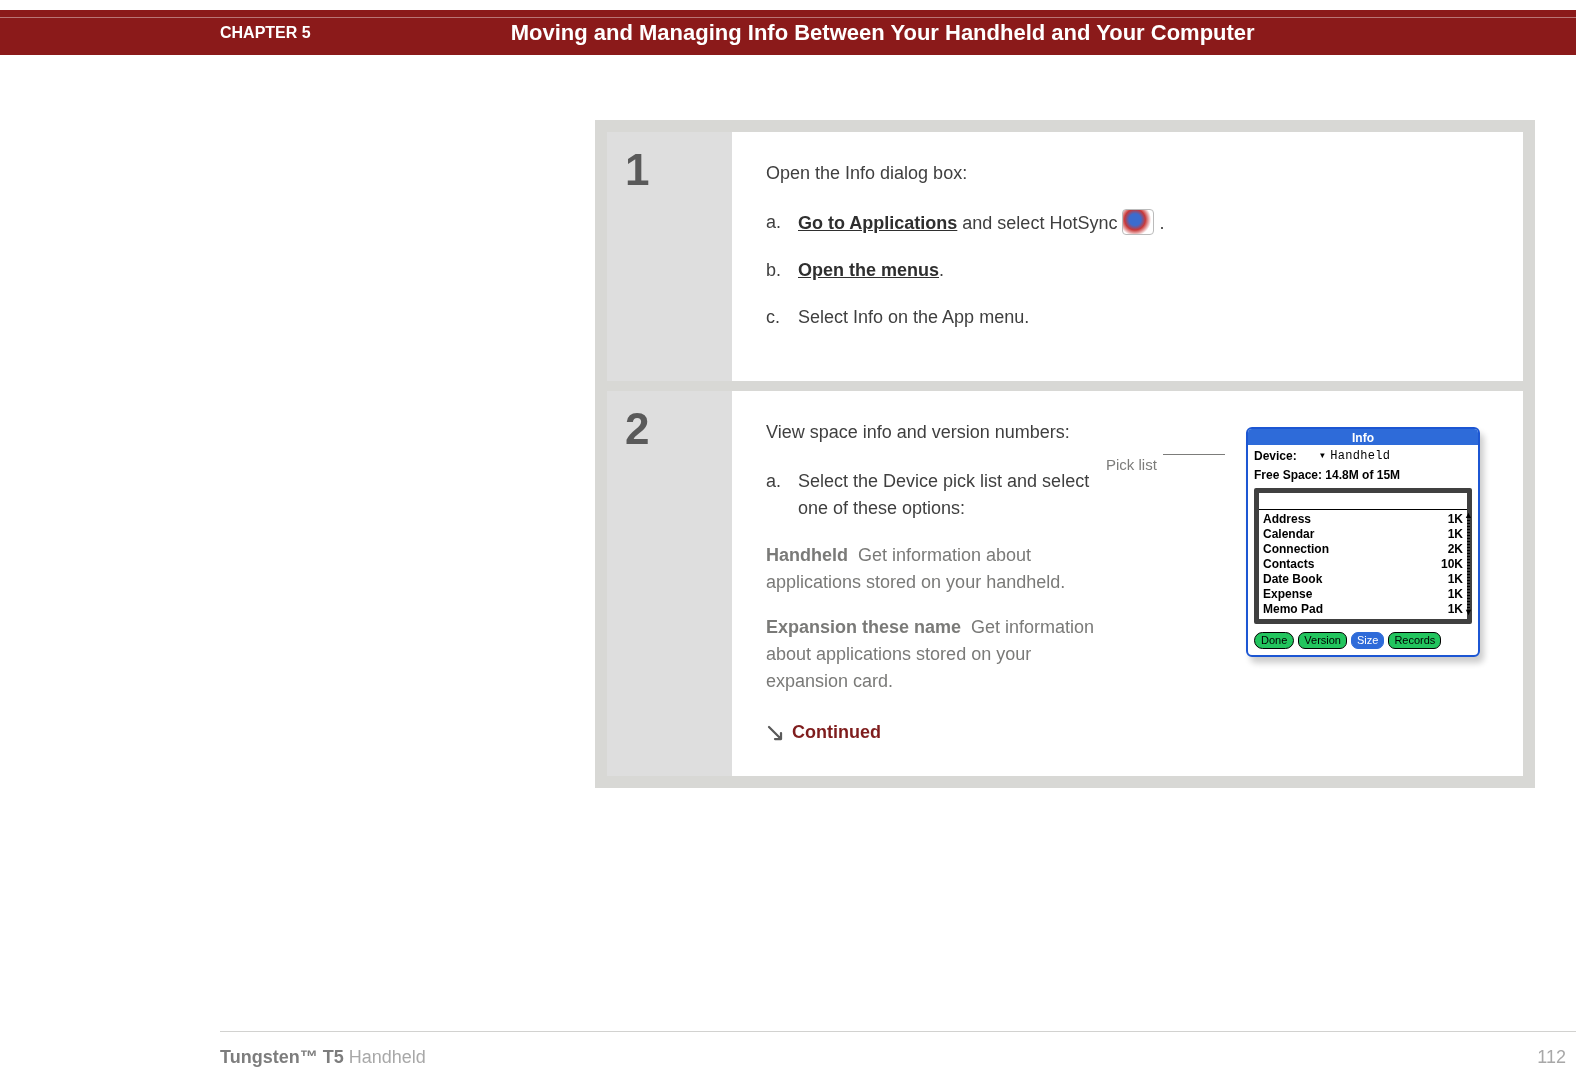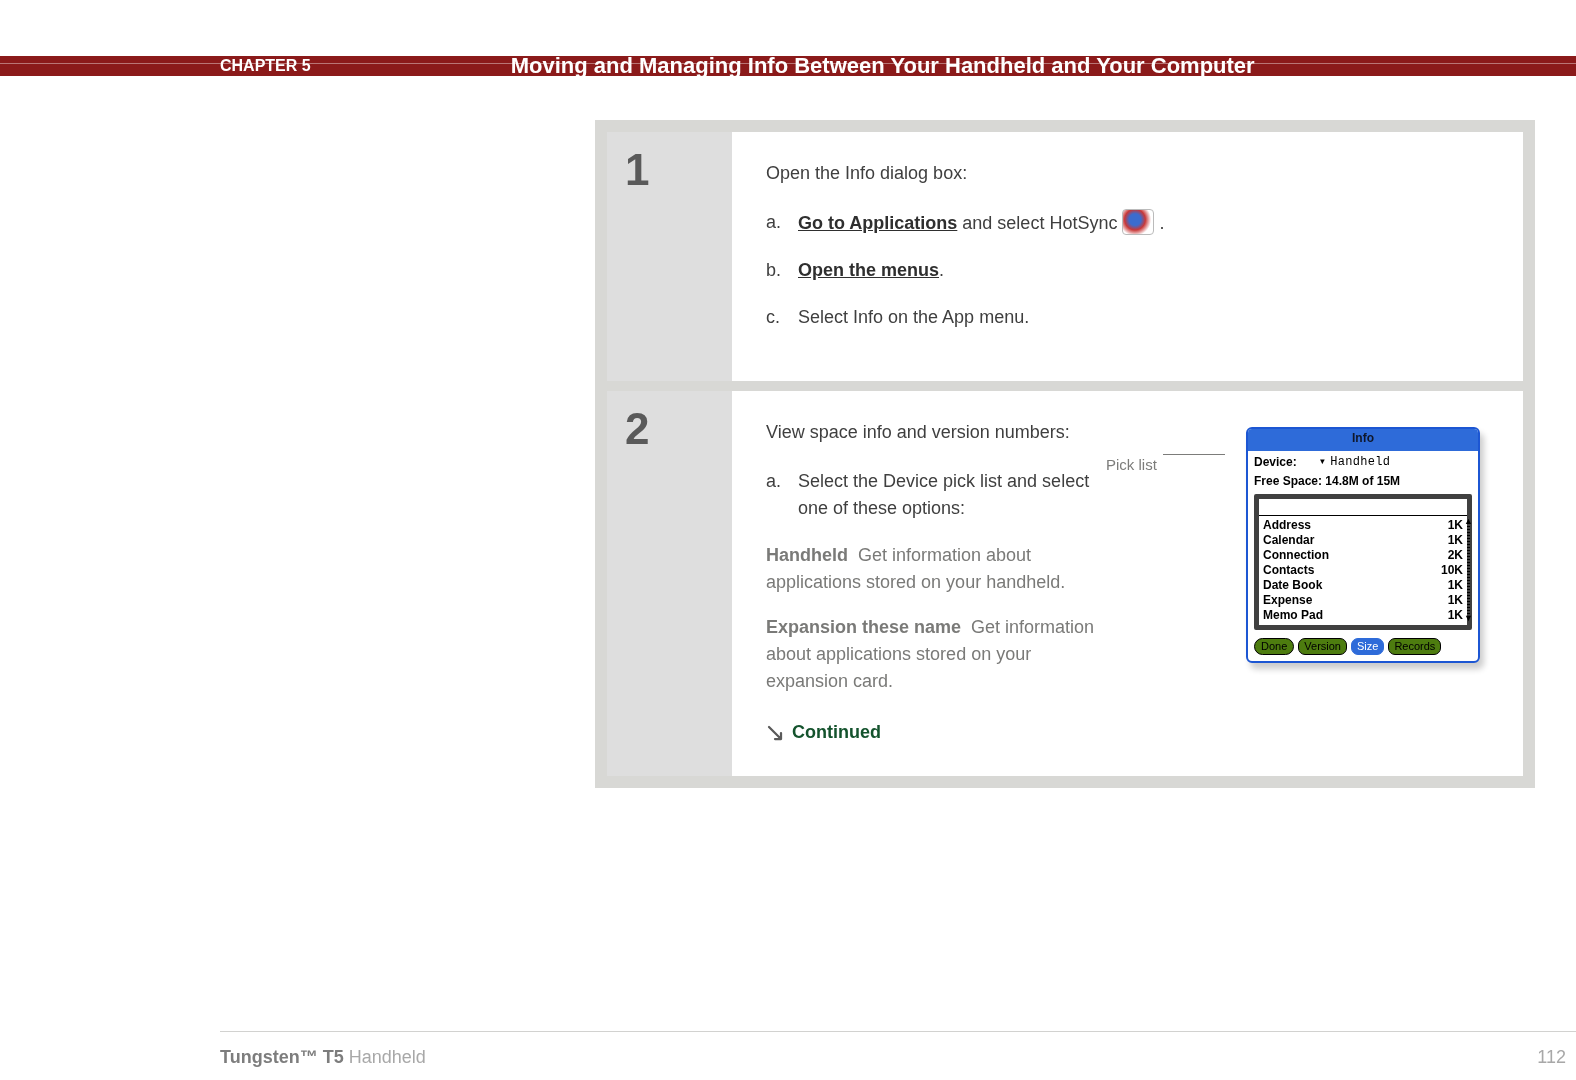--- a/index.html
+++ b/index.html
@@ -12,26 +12,25 @@
     color: #333;
     overflow: hidden;
   }
 
   
   .header-bar {
     position: absolute;
     top: 10px;
     left: 0;
     right: 0;
-    height: 20px;
+    height: 45px;
     background: #8b1a1a;
     color: #ffffff;
     display: flex;
     align-items: center;
-    margin-top: 46px;
   }
   .header-bar .chapter {
     font-weight: 700;
     font-size: 16px;
     margin-left: 220px;
     white-space: nowrap;
   }
   .header-bar .title {
     font-weight: 700;
     font-size: 22px;
@@ -152,21 +151,21 @@
     color: #7a7a78;
   }
   .opt-block .opt-name {
     font-weight: 700;
     color: #7a7a78;
     margin-right: 10px;
   }
 
   .continued {
     margin-top: 24px;
-    color: #14532d;
+    color: #7f1d1d;
     font-weight: 700;
     font-size: 18px;
     display: flex;
     align-items: center;
     gap: 8px;
   }
   .continued .arrow {
     width: 18px; height: 18px;
     display: inline-flex;
     align-items: center;
@@ -202,23 +201,23 @@
     border: 2px solid #1c56d3;
     border-radius: 6px;
     box-shadow: 4px 6px 6px rgba(0,0,0,0.2);
     background: #ffffff;
     font-family: "Verdana", "Geneva", sans-serif;
     font-size: 12px;
     color: #000;
     overflow: hidden;
   }
   .info-dialog .titlebar {
-    height: 22px;
+    height: 16px;
     background: #2e6bd9;
-    color: #0f172a;
+    color: #ffffff;
     font-weight: 700;
     font-size: 12px;
     text-align: center;
     line-height: 18px;
   }
   .info-dialog .device-row {
     display: flex;
     align-items: center;
     gap: 22px;
     padding: 2px 6px 1px 6px;
@@ -281,21 +280,21 @@
   .info-dialog .btnbar {
     padding: 4px 6px 6px 6px;
     display: flex;
     gap: 4px;
     font-size: 11px;
   }
   .palm-btn {
     border: 1px solid #000;
     border-radius: 9px;
     padding: 0px 6px;
-    background: #4d7c0f;
+    background: #22c55e;
     font-size: 11px;
     line-height: 15px;
   }
   .palm-btn.seg {
     border-radius: 7px;
     padding: 0 5px;
   }
   .palm-btn.seg.active {
     background: #2e6bd9;
     color: #fff;

